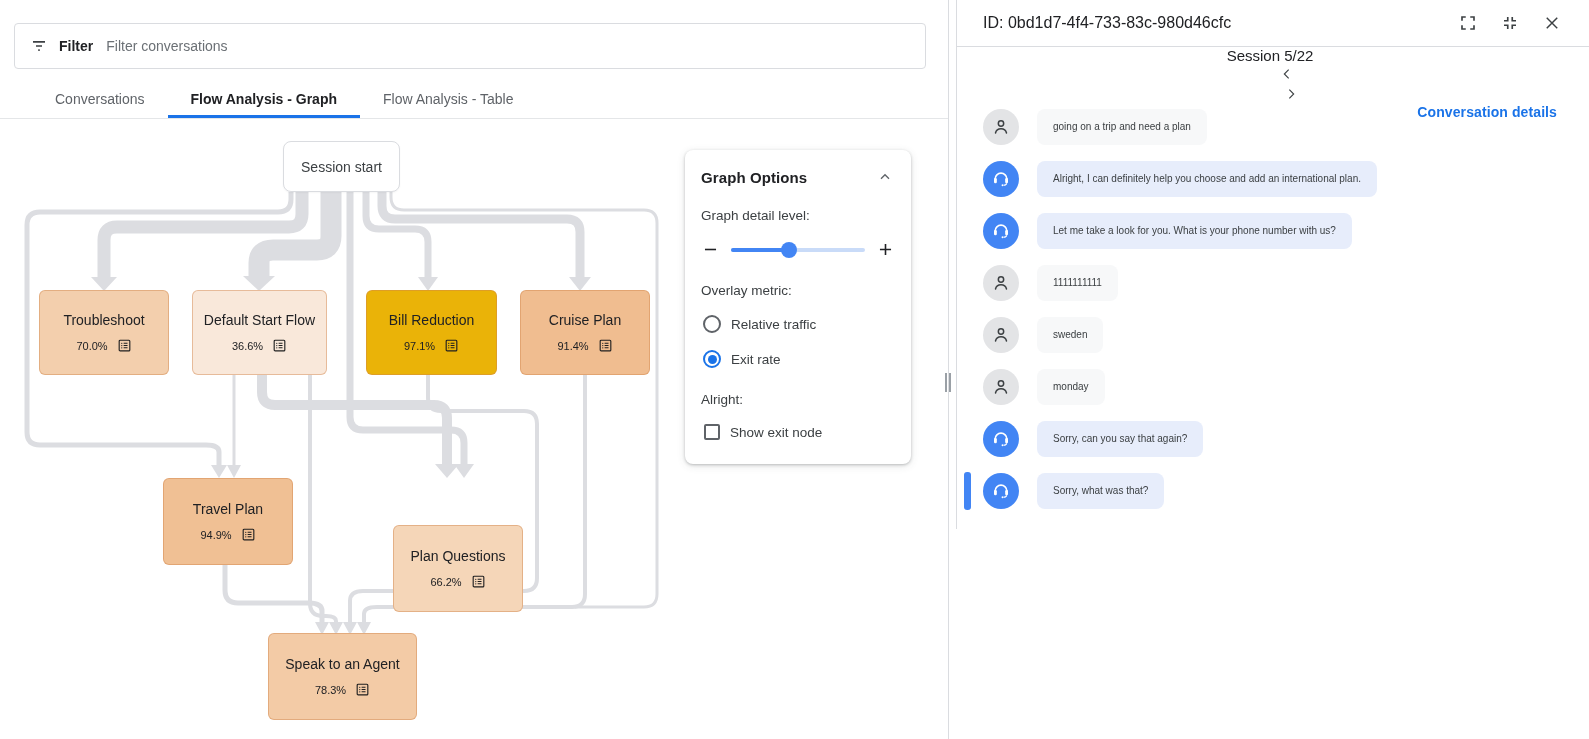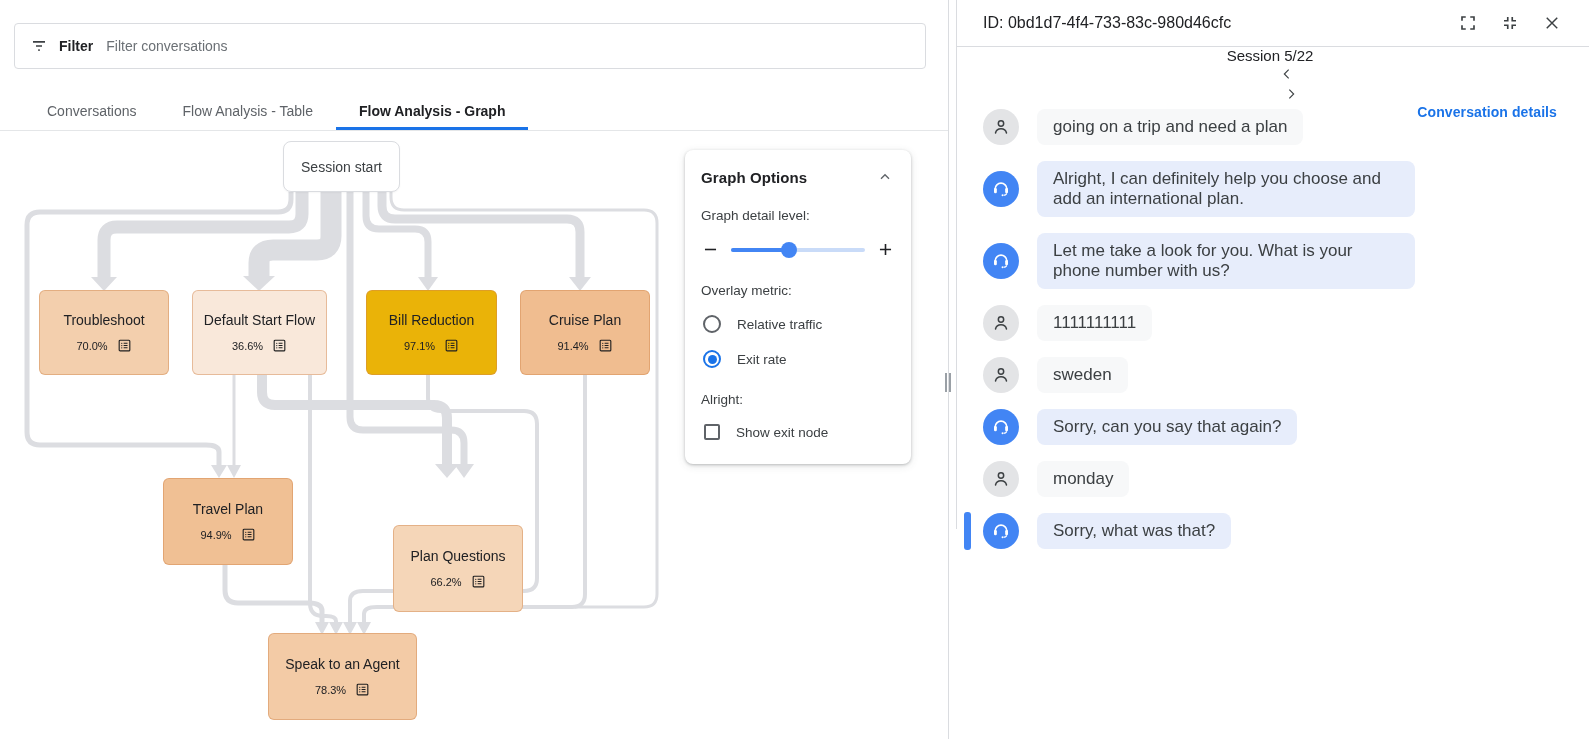--- a/index.html
+++ b/index.html
@@ -17,22 +17,22 @@
     position:absolute; left:14px; top:23px; width:912px; height:46px;
     border:1px solid #dadce0; border-radius:4px;
     display:flex; align-items:center; padding:0 15px; gap:11px; background:#fff;
   }
   .filter-bar svg { display:block; }
   .filter-label { font-size:14px; font-weight:700; color:#202124; }
   .filter-input { border:none; outline:none; flex:1; font-size:14px; color:#202124; font-family:inherit; background:transparent; }
   .filter-input::placeholder { color:#6b7075; }
 
   .tabs {
-    position:absolute; left:0; top:92px; width:948px; height:39px;
-    display:flex; padding-left:24px; border-bottom:1px solid #e4e6e8;
+    position:absolute; left:0; top:80px; width:948px; height:39px;
+    display:flex; padding-left:32px; border-bottom:1px solid #e4e6e8;
   }
   .tab {
     padding:0 23px; display:flex; align-items:center; font-size:14px; color:#5f6368;
     cursor:pointer; border-bottom:3px solid transparent; padding-top:3px;
   }
   .tab.active { color:#202124; font-weight:700; border-bottom-color:#1a73e8; }
 
   .edges { position:absolute; left:0; top:0; pointer-events:none; }
 
   .start-node {
@@ -63,21 +63,21 @@
   .go-collapse { cursor:pointer; display:flex; padding:2px; }
   .go-label { font-size:13.5px; color:#3c4043; margin-top:21px; }
   .slider-row { display:flex; align-items:center; gap:11px; margin-top:17px; }
   .slider-btn { cursor:pointer; display:flex; flex:0 0 auto; }
   .slider-track { position:relative; flex:1; height:4px; border-radius:2px; background:#c9dbf8; cursor:pointer; }
   .slider-fill { position:absolute; left:0; top:0; bottom:0; border-radius:2px; background:#4285f4; }
   .slider-thumb {
     position:absolute; top:50%; transform:translate(-50%,-50%);
     width:16px; height:16px; border-radius:50%; background:#4285f4; cursor:grab;
   }
-  .option-row { display:flex; align-items:center; gap:16px; margin-top:17px; padding-left:2px; cursor:pointer; }
+  .option-row { display:flex; align-items:center; gap:10px; margin-top:17px; padding-left:2px; cursor:pointer; }
   .option-row .opt-label { font-size:13.5px; color:#3c4043; }
   .radio { width:18px; height:18px; border-radius:50%; border:2px solid #5f6368; position:relative; flex:0 0 18px; }
   .radio.checked { border-color:#1a73e8; }
   .radio.checked::after { content:""; position:absolute; inset:2.5px; border-radius:50%; background:#1a73e8; }
   .checkbox { width:16px; height:16px; border:2px solid #5f6368; border-radius:2px; flex:0 0 16px; margin-left:1px; }
   .go-gap { margin-top:24px; }
 
   
   .splitter { position:absolute; left:944px; top:0; width:9px; height:739px; cursor:col-resize; }
   .splitter-line { position:absolute; left:4px; top:0; width:1px; height:739px; background:#dadce0; }
@@ -107,21 +107,21 @@
   .messages { padding:6px 24px 0 26px; }
   .chat-row { position:relative; display:flex; align-items:center; gap:18px; margin-bottom:16px; }
   .avatar {
     width:36px; height:36px; border-radius:50%; flex:0 0 36px;
     display:flex; align-items:center; justify-content:center;
   }
   .avatar.user { background:#e3e4e6; }
   .avatar.bot  { background:#4285f4; }
   .bubble {
     padding:8px 16px; border-radius:8px; max-width:378px;
-    font-size:17px; line-height:20px; color:#3c4043; cursor:pointer;
+    font-size:10px; line-height:20px; color:#3c4043; cursor:pointer;
   }
   .chat-row.user .bubble { background:#f7f8f9; }
   .chat-row.bot  .bubble { background:#e7edfb; }
   .selection-bar {
     position:absolute; left:-19px; top:50%; transform:translateY(-50%);
     width:7px; height:38px; border-radius:3px; background:#4285f4;
   }
 </style>
 </head>
 <body>
@@ -135,22 +135,22 @@
         <svg width="18" height="18" viewBox="0 0 24 24">
             <path d="M4 6.5h16M8 12h8M11 17.5h2" stroke="#3c4043" stroke-width="2.2" fill="none"></path>
           </svg>
       </span>
       <span class="filter-label">Filter</span>
       <input class="filter-input" placeholder="Filter conversations" style="">
     </div>
 
     <nav class="tabs">
       <div class="tab">Conversations</div>
+      <div class="tab active">Flow Analysis - Graph</div>
       <div class="tab">Flow Analysis - Table</div>
-      <div class="tab active">Flow Analysis - Graph</div>
     </nav>
 
     <svg class="edges" width="948" height="739" viewBox="0 0 948 739">
       <g fill="none" stroke="#dcdde1">
         <path stroke-width="13" d="M302 192 V214 Q302 227 289 227 H117 Q104 227 104 240 V278"></path>
         <path stroke-width="21" d="M331 192 V236 Q331 250 317 250 H273 Q259 250 259 263 V277"></path>
         <path stroke-width="7" d="M366 192 V216 Q366 229 379 229 H415 Q428 229 428 242 V278"></path>
         <path stroke-width="9" d="M382 192 V206 Q382 219 395 219 H567 Q580 219 580 232 V278"></path>
         <path stroke-width="5" d="M291 192 V199 Q291 212 278 212 H40 Q27 212 27 225 V432 Q27 445 40 445 H206 Q219 445 219 452 V466"></path>
         <path stroke-width="3" d="M234 375 V466"></path>
@@ -433,43 +433,43 @@
       <div class="chat-row user">
         <span class="avatar user">
           <svg width="20" height="20" viewBox="0 0 24 24">
               <circle cx="12" cy="7.8" r="3.2" fill="none" stroke="#3c4043" stroke-width="1.8"></circle>
               <path d="M5.4 19.2c.7-3.3 3.4-5 6.6-5s5.9 1.7 6.6 5" fill="none" stroke="#3c4043" stroke-width="1.8" stroke-linecap="round"></path>
             </svg>
         </span>
         <div class="bubble">sweden</div>
       </div>
 
+      <div class="chat-row user">
+        <span class="avatar user">
+          <svg width="20" height="20" viewBox="0 0 24 24">
+              <circle cx="12" cy="7.8" r="3.2" fill="none" stroke="#3c4043" stroke-width="1.8"></circle>
+              <path d="M5.4 19.2c.7-3.3 3.4-5 6.6-5s5.9 1.7 6.6 5" fill="none" stroke="#3c4043" stroke-width="1.8" stroke-linecap="round"></path>
+            </svg>
+        </span>
+        <div class="bubble">monday</div>
+      </div>
+
       <div class="chat-row bot">
         <span class="avatar bot">
           <svg width="20" height="20" viewBox="0 0 24 24">
               <path d="M5 12a7 7 0 0 1 14 0" fill="none" stroke="#fff" stroke-width="2"></path>
               <rect x="3.6" y="10.8" width="3.4" height="6.4" rx="1.6" fill="#fff"></rect>
               <rect x="17" y="10.8" width="3.4" height="6.4" rx="1.6" fill="#fff"></rect>
               <path d="M18.7 17c0 1.6-1.7 2.3-3.7 2.5" fill="none" stroke="#fff" stroke-width="1.5"></path>
               <circle cx="13.8" cy="19.5" r="1.1" fill="#fff"></circle>
             </svg>
         </span>
         <div class="bubble">Sorry, can you say that again?</div>
       </div>
 
-      <div class="chat-row user">
-        <span class="avatar user">
-          <svg width="20" height="20" viewBox="0 0 24 24">
-              <circle cx="12" cy="7.8" r="3.2" fill="none" stroke="#3c4043" stroke-width="1.8"></circle>
-              <path d="M5.4 19.2c.7-3.3 3.4-5 6.6-5s5.9 1.7 6.6 5" fill="none" stroke="#3c4043" stroke-width="1.8" stroke-linecap="round"></path>
-            </svg>
-        </span>
-        <div class="bubble">monday</div>
-      </div>
-
       <div class="chat-row bot selected">
         <span class="selection-bar"></span>
         <span class="avatar bot">
           <svg width="20" height="20" viewBox="0 0 24 24">
               <path d="M5 12a7 7 0 0 1 14 0" fill="none" stroke="#fff" stroke-width="2"></path>
               <rect x="3.6" y="10.8" width="3.4" height="6.4" rx="1.6" fill="#fff"></rect>
               <rect x="17" y="10.8" width="3.4" height="6.4" rx="1.6" fill="#fff"></rect>
               <path d="M18.7 17c0 1.6-1.7 2.3-3.7 2.5" fill="none" stroke="#fff" stroke-width="1.5"></path>
               <circle cx="13.8" cy="19.5" r="1.1" fill="#fff"></circle>
             </svg>

